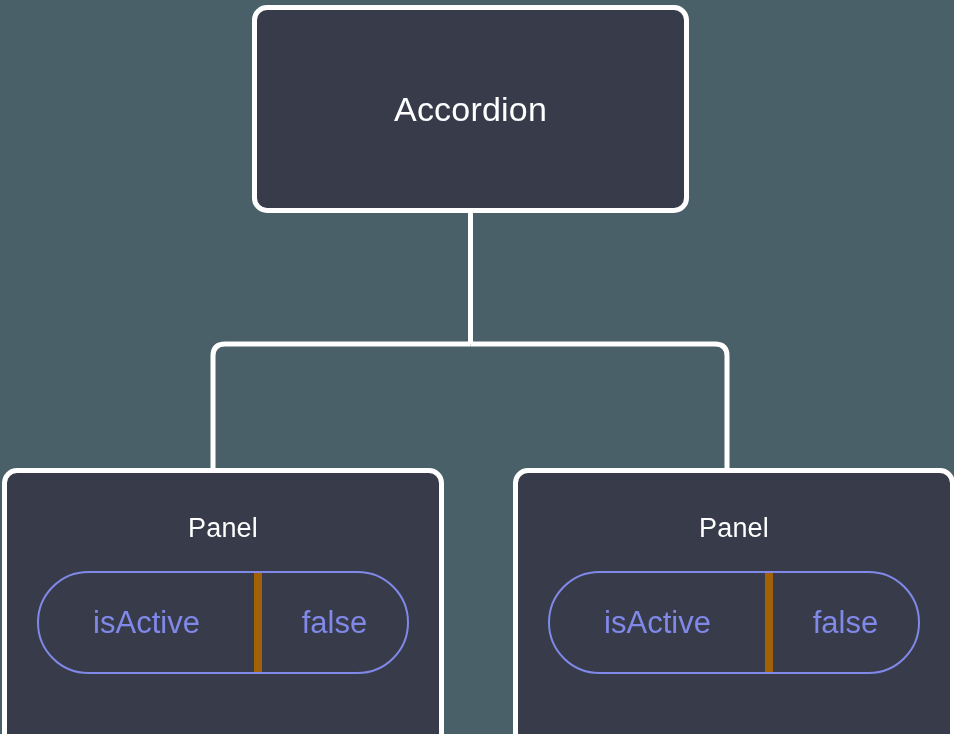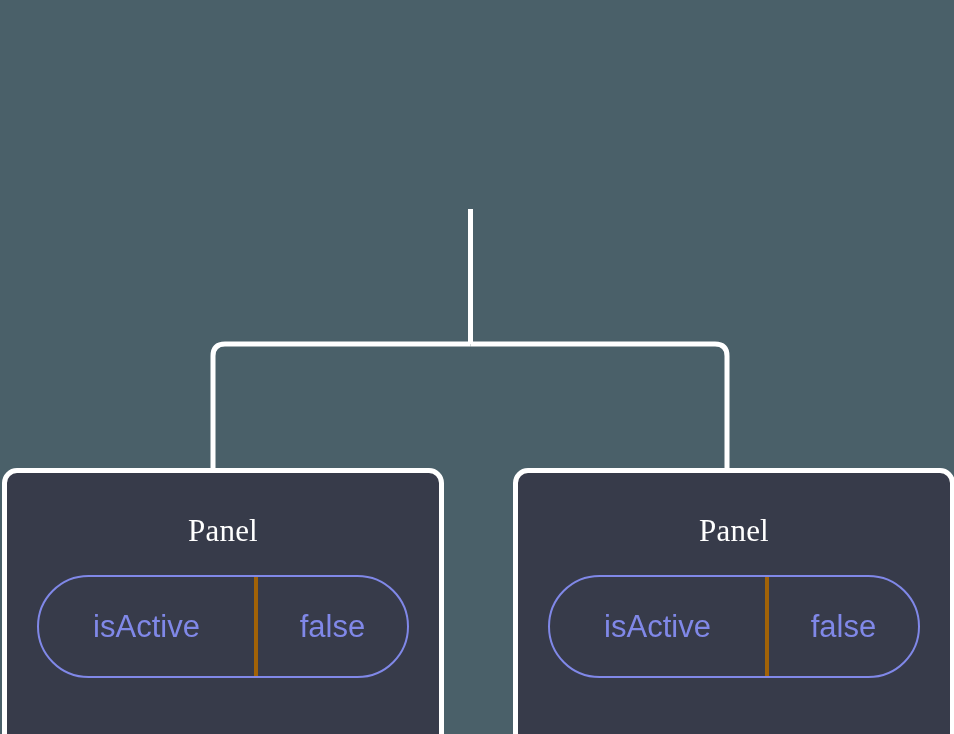--- a/index.html
+++ b/index.html
@@ -58,22 +58,21 @@
 
   .node-title {
     color: #ffffff;
     font-size: 34px;
     font-weight: 400;
     letter-spacing: 0.2px;
     line-height: 1;
     white-space: nowrap;
   }
   .node-title-panel {
-    font-size: 31px;
-    font-family: Liberation Serif, serif;
+    font-size: 27px;
   }
 
   
   .pill {
     margin-top: 29px;
     box-sizing: border-box;
     height: 103px;
     border: 2px solid #8088e8;
     border-radius: 52px;
     display: flex;
@@ -87,40 +86,43 @@
     display: flex;
     align-items: center;
     justify-content: center;
     color: #8088e8;
     font-size: 31px;
     line-height: 1;
     white-space: nowrap;
   }
   .pill-key {
     flex: 0 0 215px;
-    border-right: 4px solid #a16207;
+    border-right: 8px solid #a16207;
   }
   .pill-value {
     flex: 1 1 auto;
     text-align: center;
   }
 </style>
 </head>
 <body>
 
 <div id="stage">
 
   <svg id="edges" viewBox="0 0 954 734" width="954" height="734" xmlns="http://www.w3.org/2000/svg">
 
     <path d="M 470.5 209 L 470.5 344" fill="none" stroke="#ffffff" stroke-width="5" stroke-linecap="butt"></path>
 
     <path d="M 470.5 344 L 225 344 Q 213 344 213 356 L 213 471" fill="none" stroke="#ffffff" stroke-width="5" stroke-linecap="butt" stroke-linejoin="round"></path>
     <path d="M 470.5 344 L 715 344 Q 727 344 727 356 L 727 471" fill="none" stroke="#ffffff" stroke-width="5" stroke-linecap="butt" stroke-linejoin="round"></path>
   </svg>
 
+  <div class="node node-root">
+    <span class="node-title">Accordion</span>
+  </div>
 
   <div class="node node-panel node-panel-left">
     <span class="node-title node-title-panel">Panel</span>
     <div class="pill pill-left">
       <span class="pill-cell pill-key">isActive</span>
       <span class="pill-cell pill-value">false</span>
     </div>
   </div>
 
   <div class="node node-panel node-panel-right">

